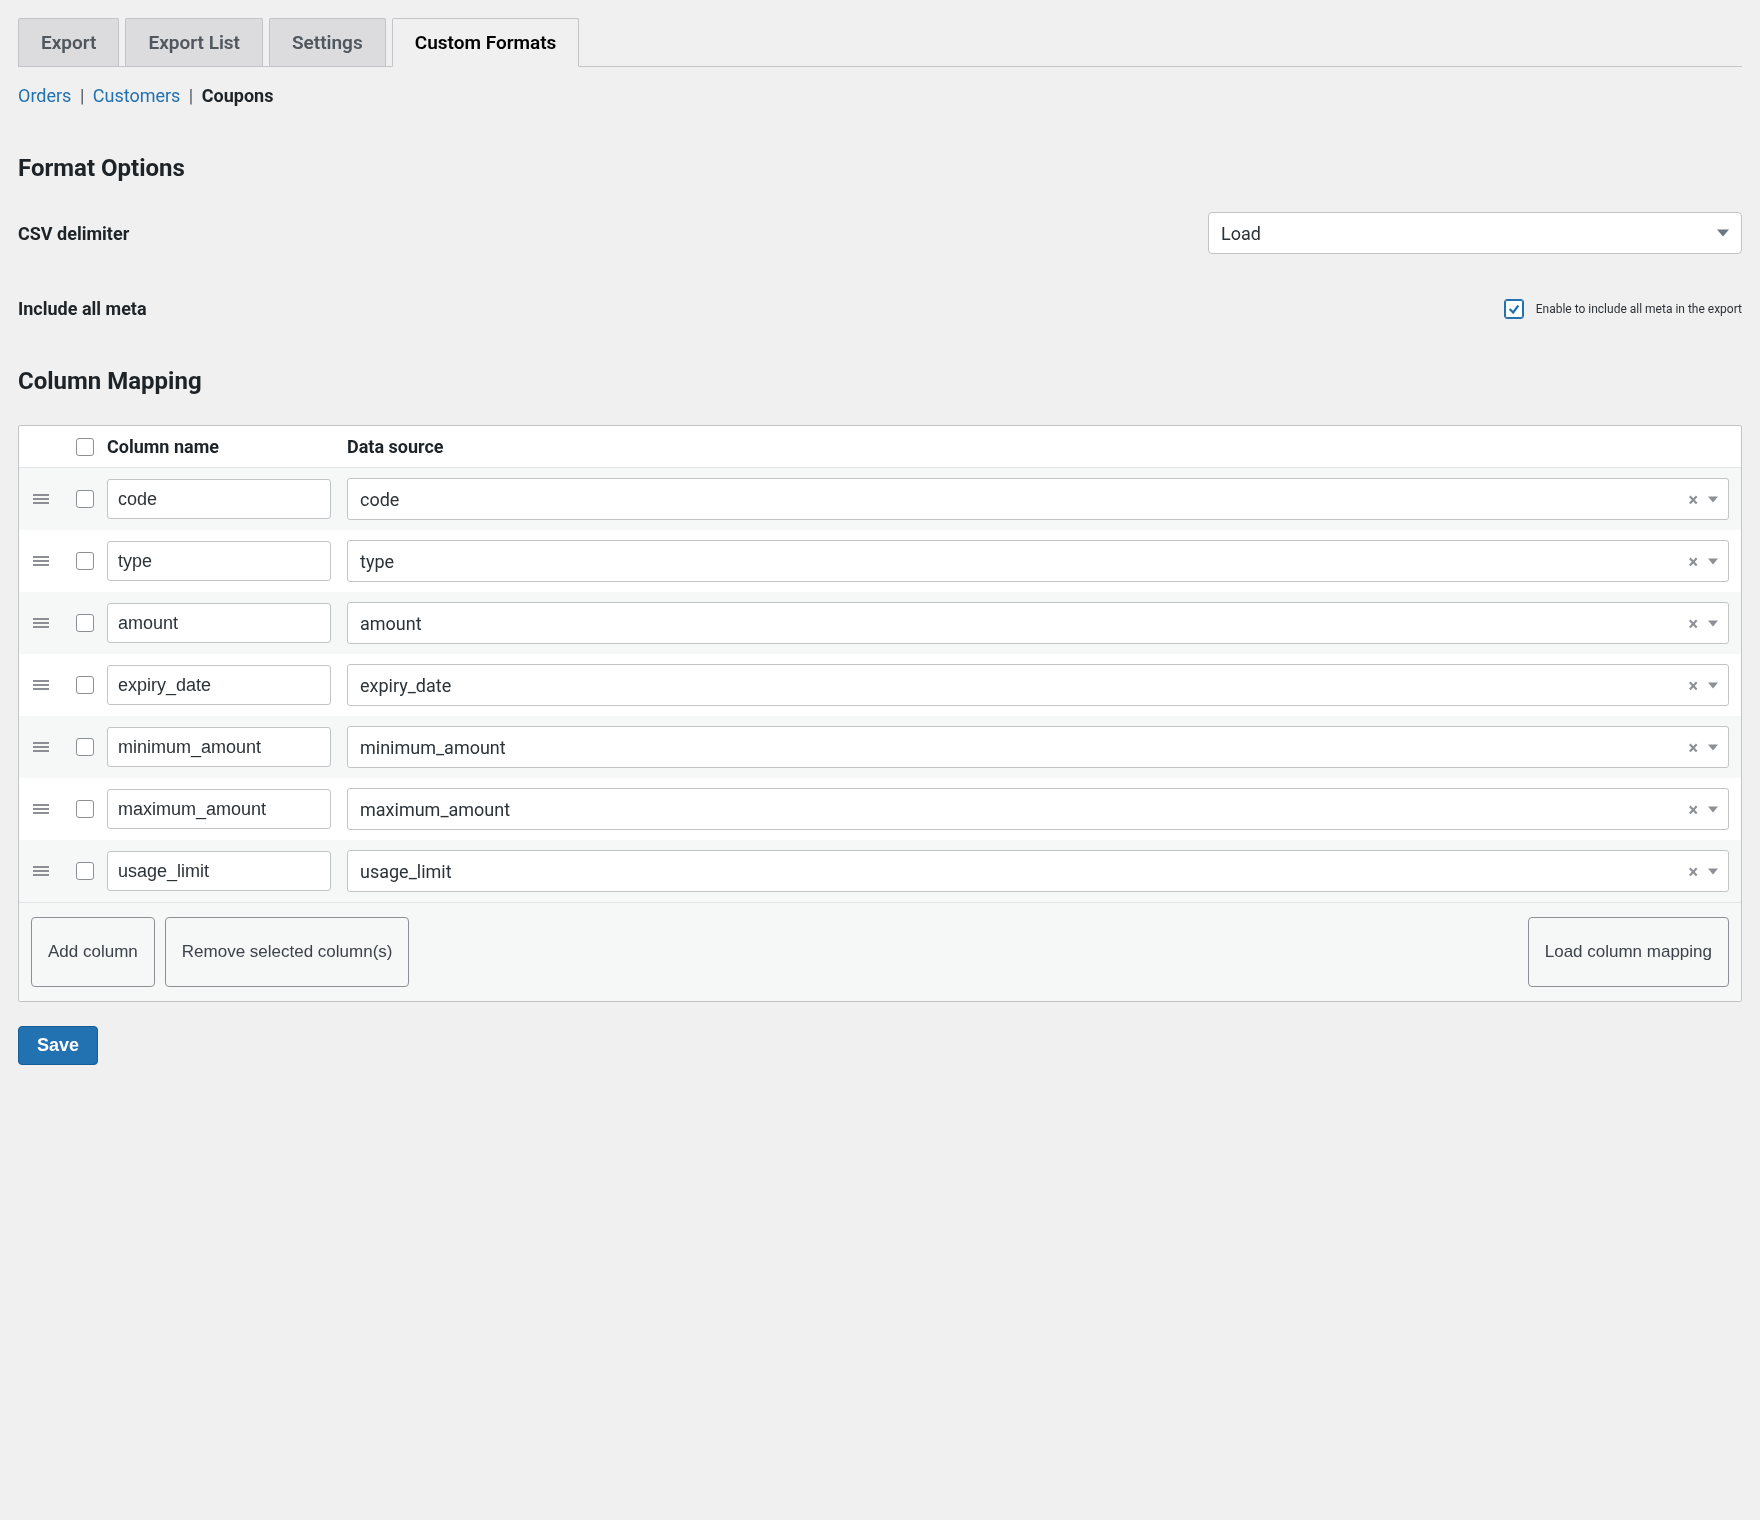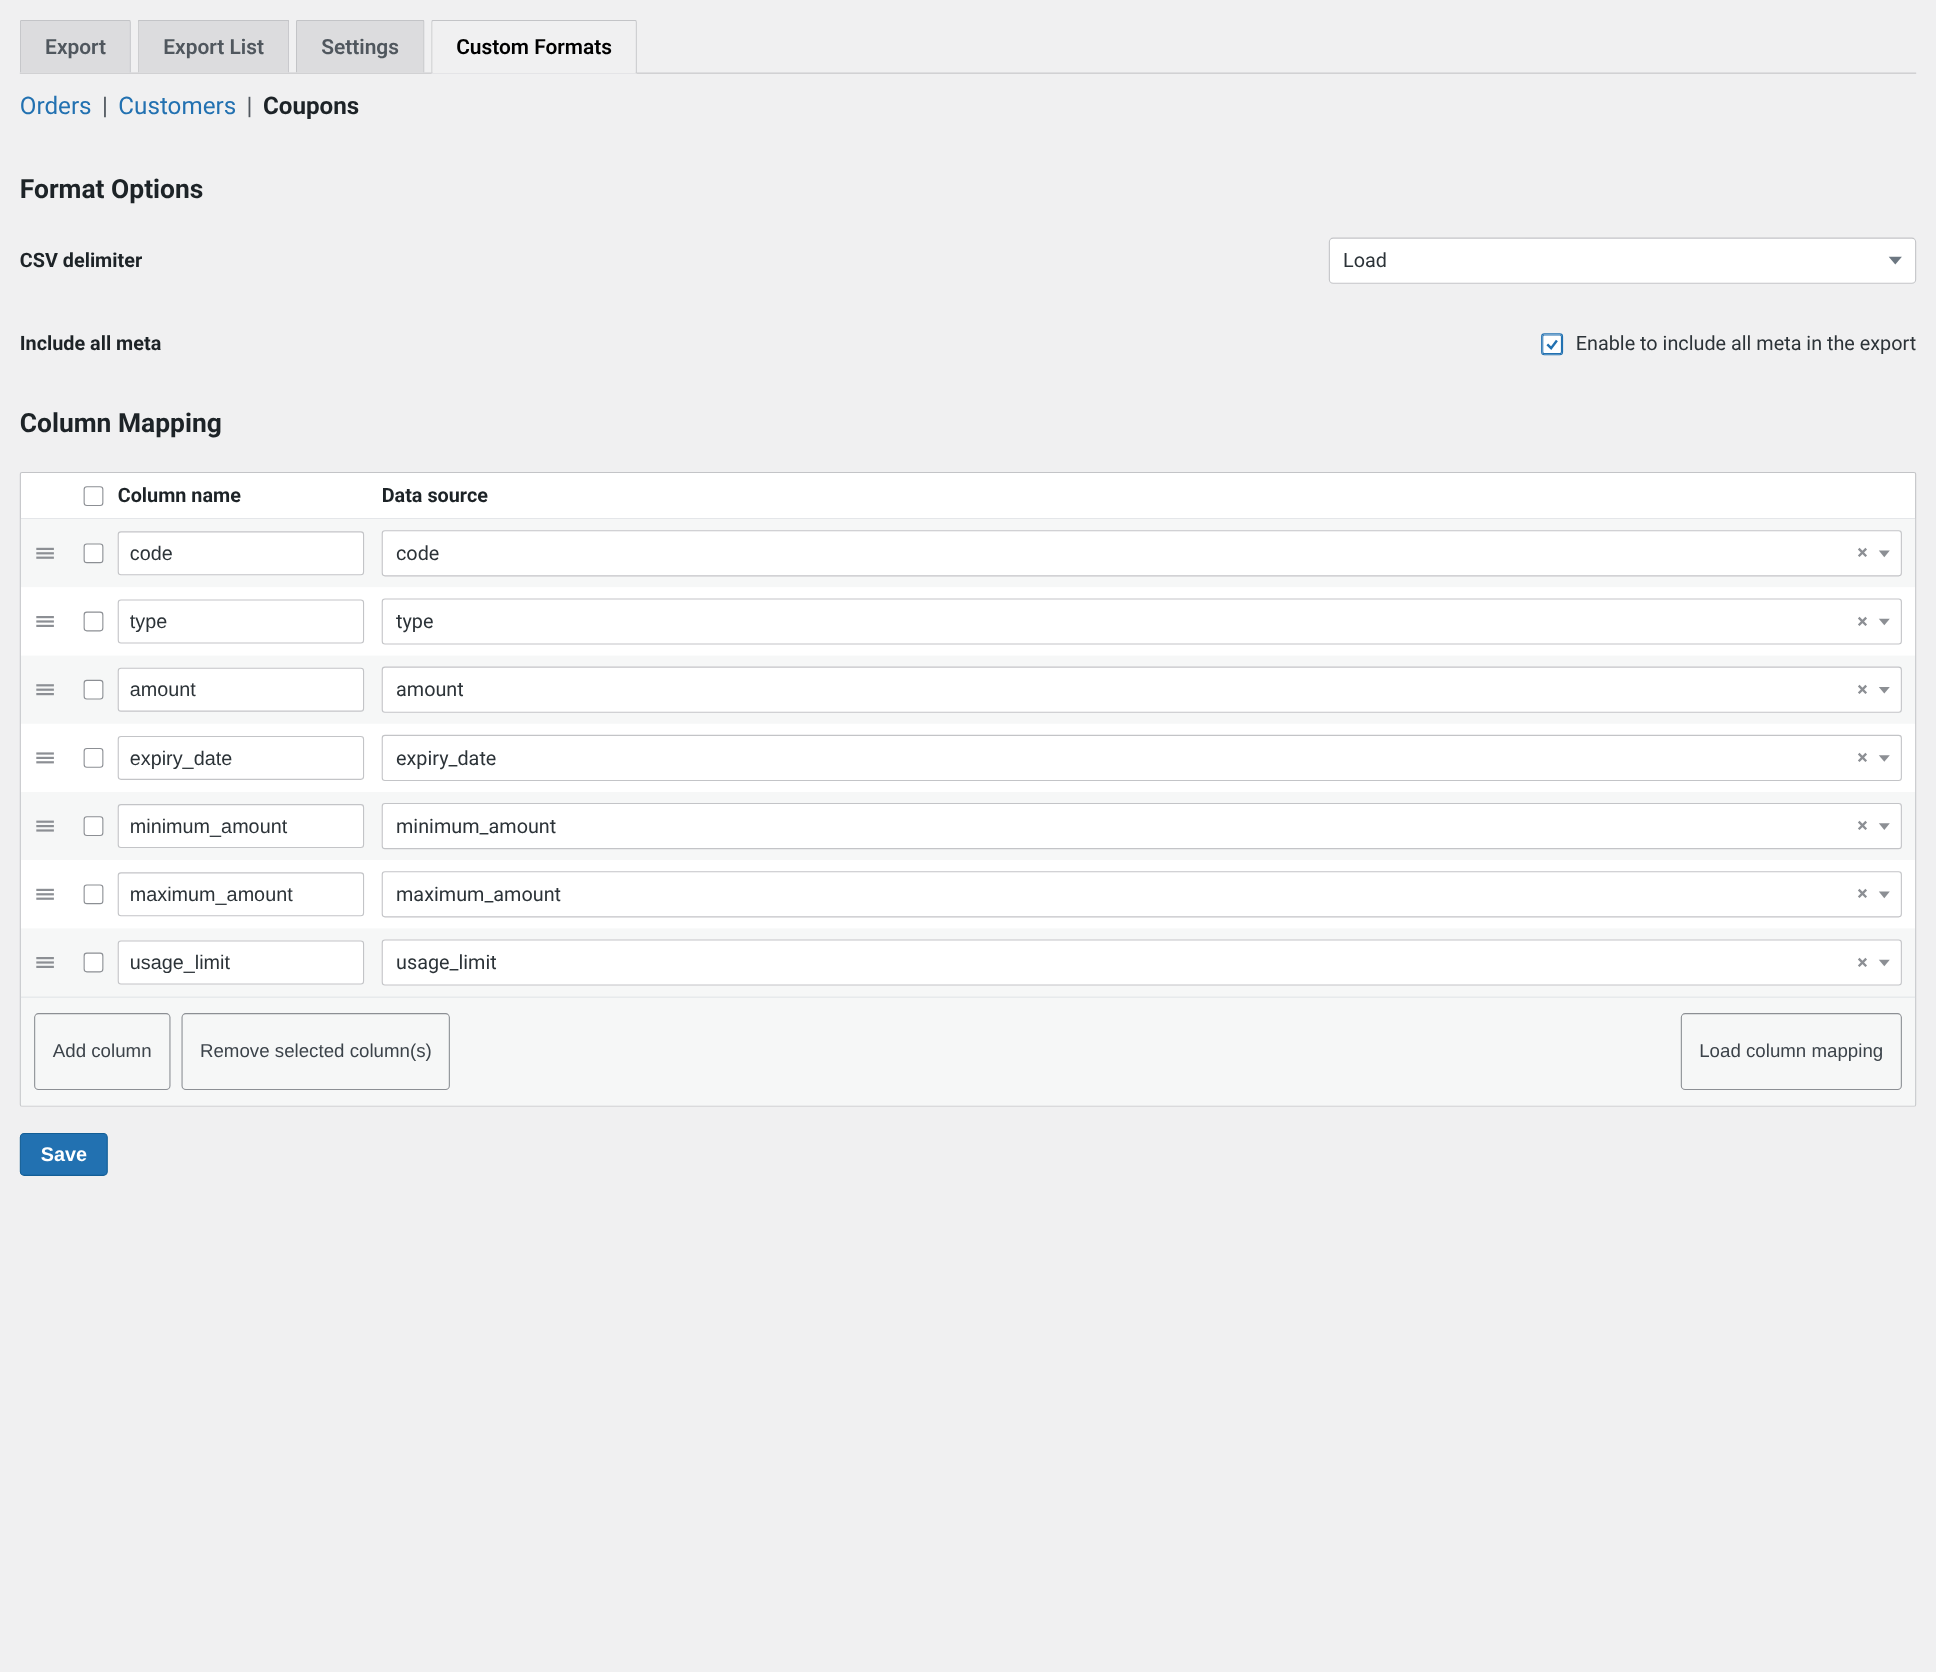--- a/index.html
+++ b/index.html
@@ -28,21 +28,21 @@
   border-top-right-radius: 2px;
 }
 .tab.active {
   background: #f0f0f1;
   color: #000000;
   border-bottom: 1px solid #f0f0f1;
   margin-bottom: -1px;
 }
 .subnav {
   margin: 18px 0 30px 0;
-  font-size: 22px;
+  font-size: 18px;
 }
 .subnav a { color: #2271b1; text-decoration: none; cursor:pointer; }
 .subnav .sep { color: #50575e; margin: 0 4px; }
 .subnav .active { color: #1d2327; font-weight: 700; }
 h2 { font-size: 24px; font-weight: 700; margin-bottom: 30px; margin-top: 48px; }
 .form-table { width: 100%; }
 .form-row { display: flex; align-items: center; margin-bottom: 44px; justify-content: space-between; }
 .form-label { width: 312px; font-weight: 700; font-size: 18px; }
 .select-wrap {
   position: relative;
@@ -75,21 +75,21 @@
   border-radius: 3px;
   background: #fff;
   display: inline-flex;
   align-items: center;
   justify-content: center;
   cursor: pointer;
   box-shadow: 0 0 0 1px #2271b1 inset;
   border-color:#2271b1;
 }
 .checkbox svg { width: 14px; height: 14px; stroke: #2271b1; stroke-width: 2.5; fill: none; }
-.desc { font-size: 18px; color: #2c3338; }
+.desc { font-size: 12px; color: #2c3338; }
 
 .mapping-panel {
   background: #fff;
   border: 1px solid #c3c4c7;
   border-radius: 2px;
 }
 .mapping-header {
   display: flex;
   align-items: center;
   padding: 10px 0;

